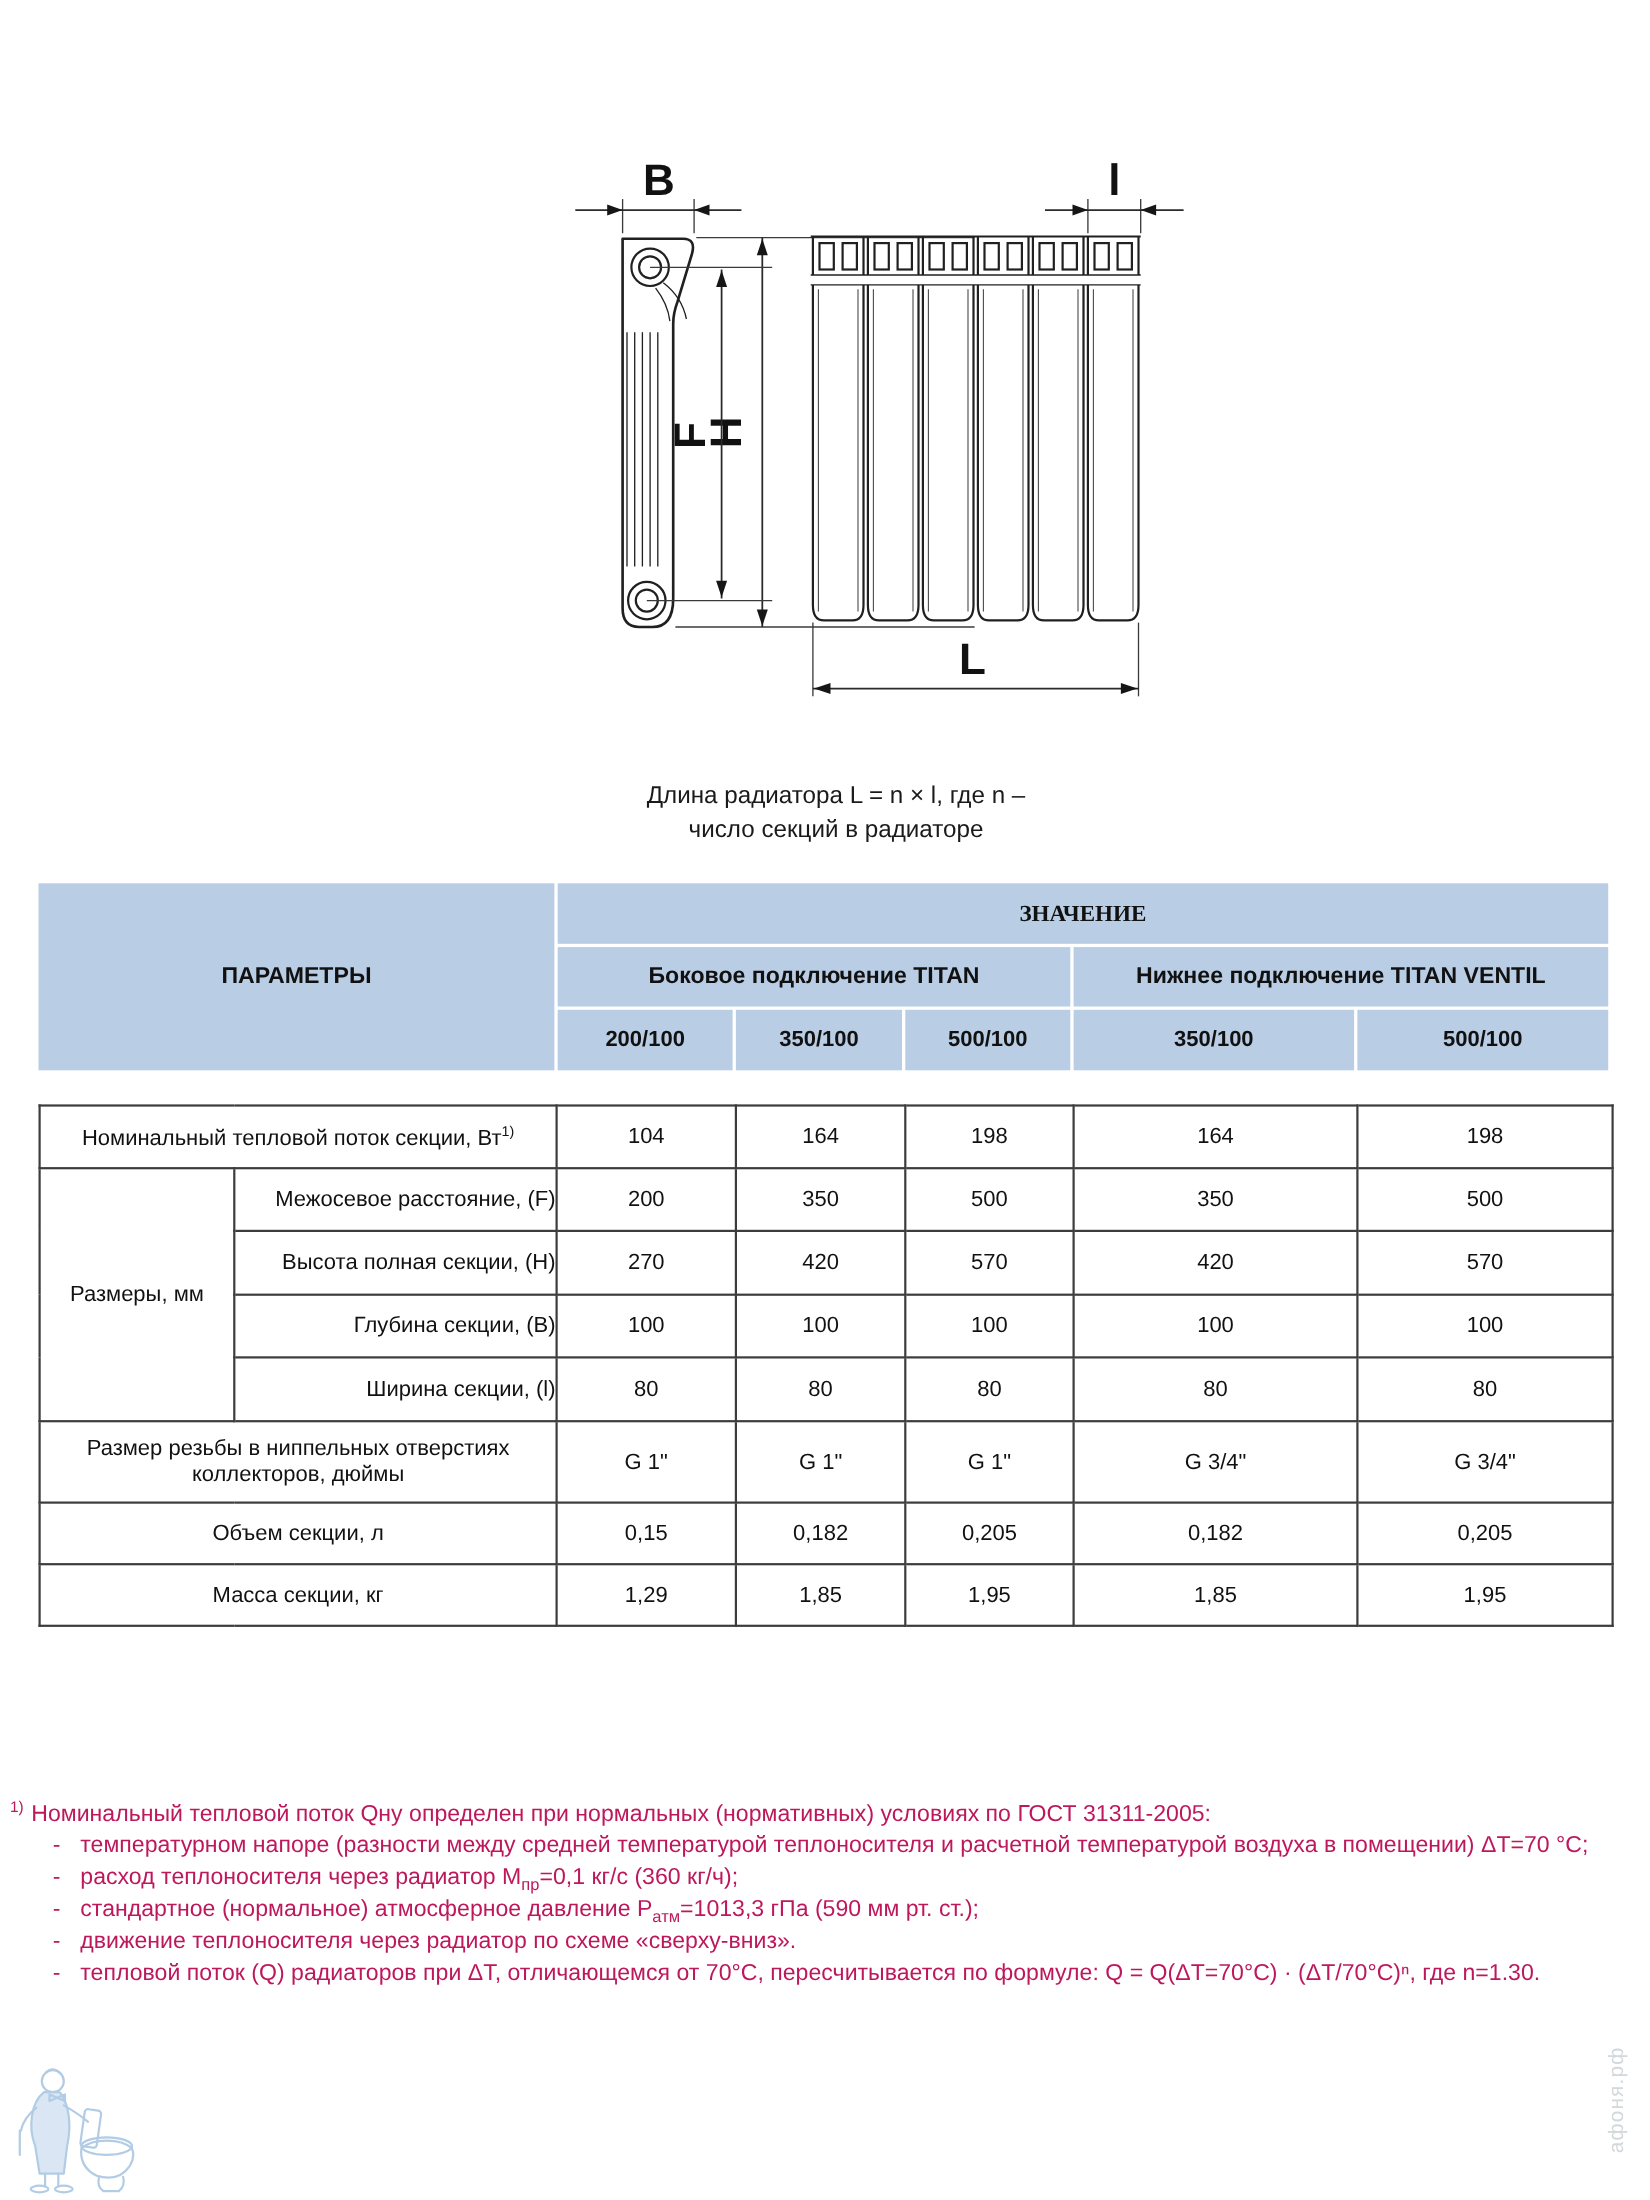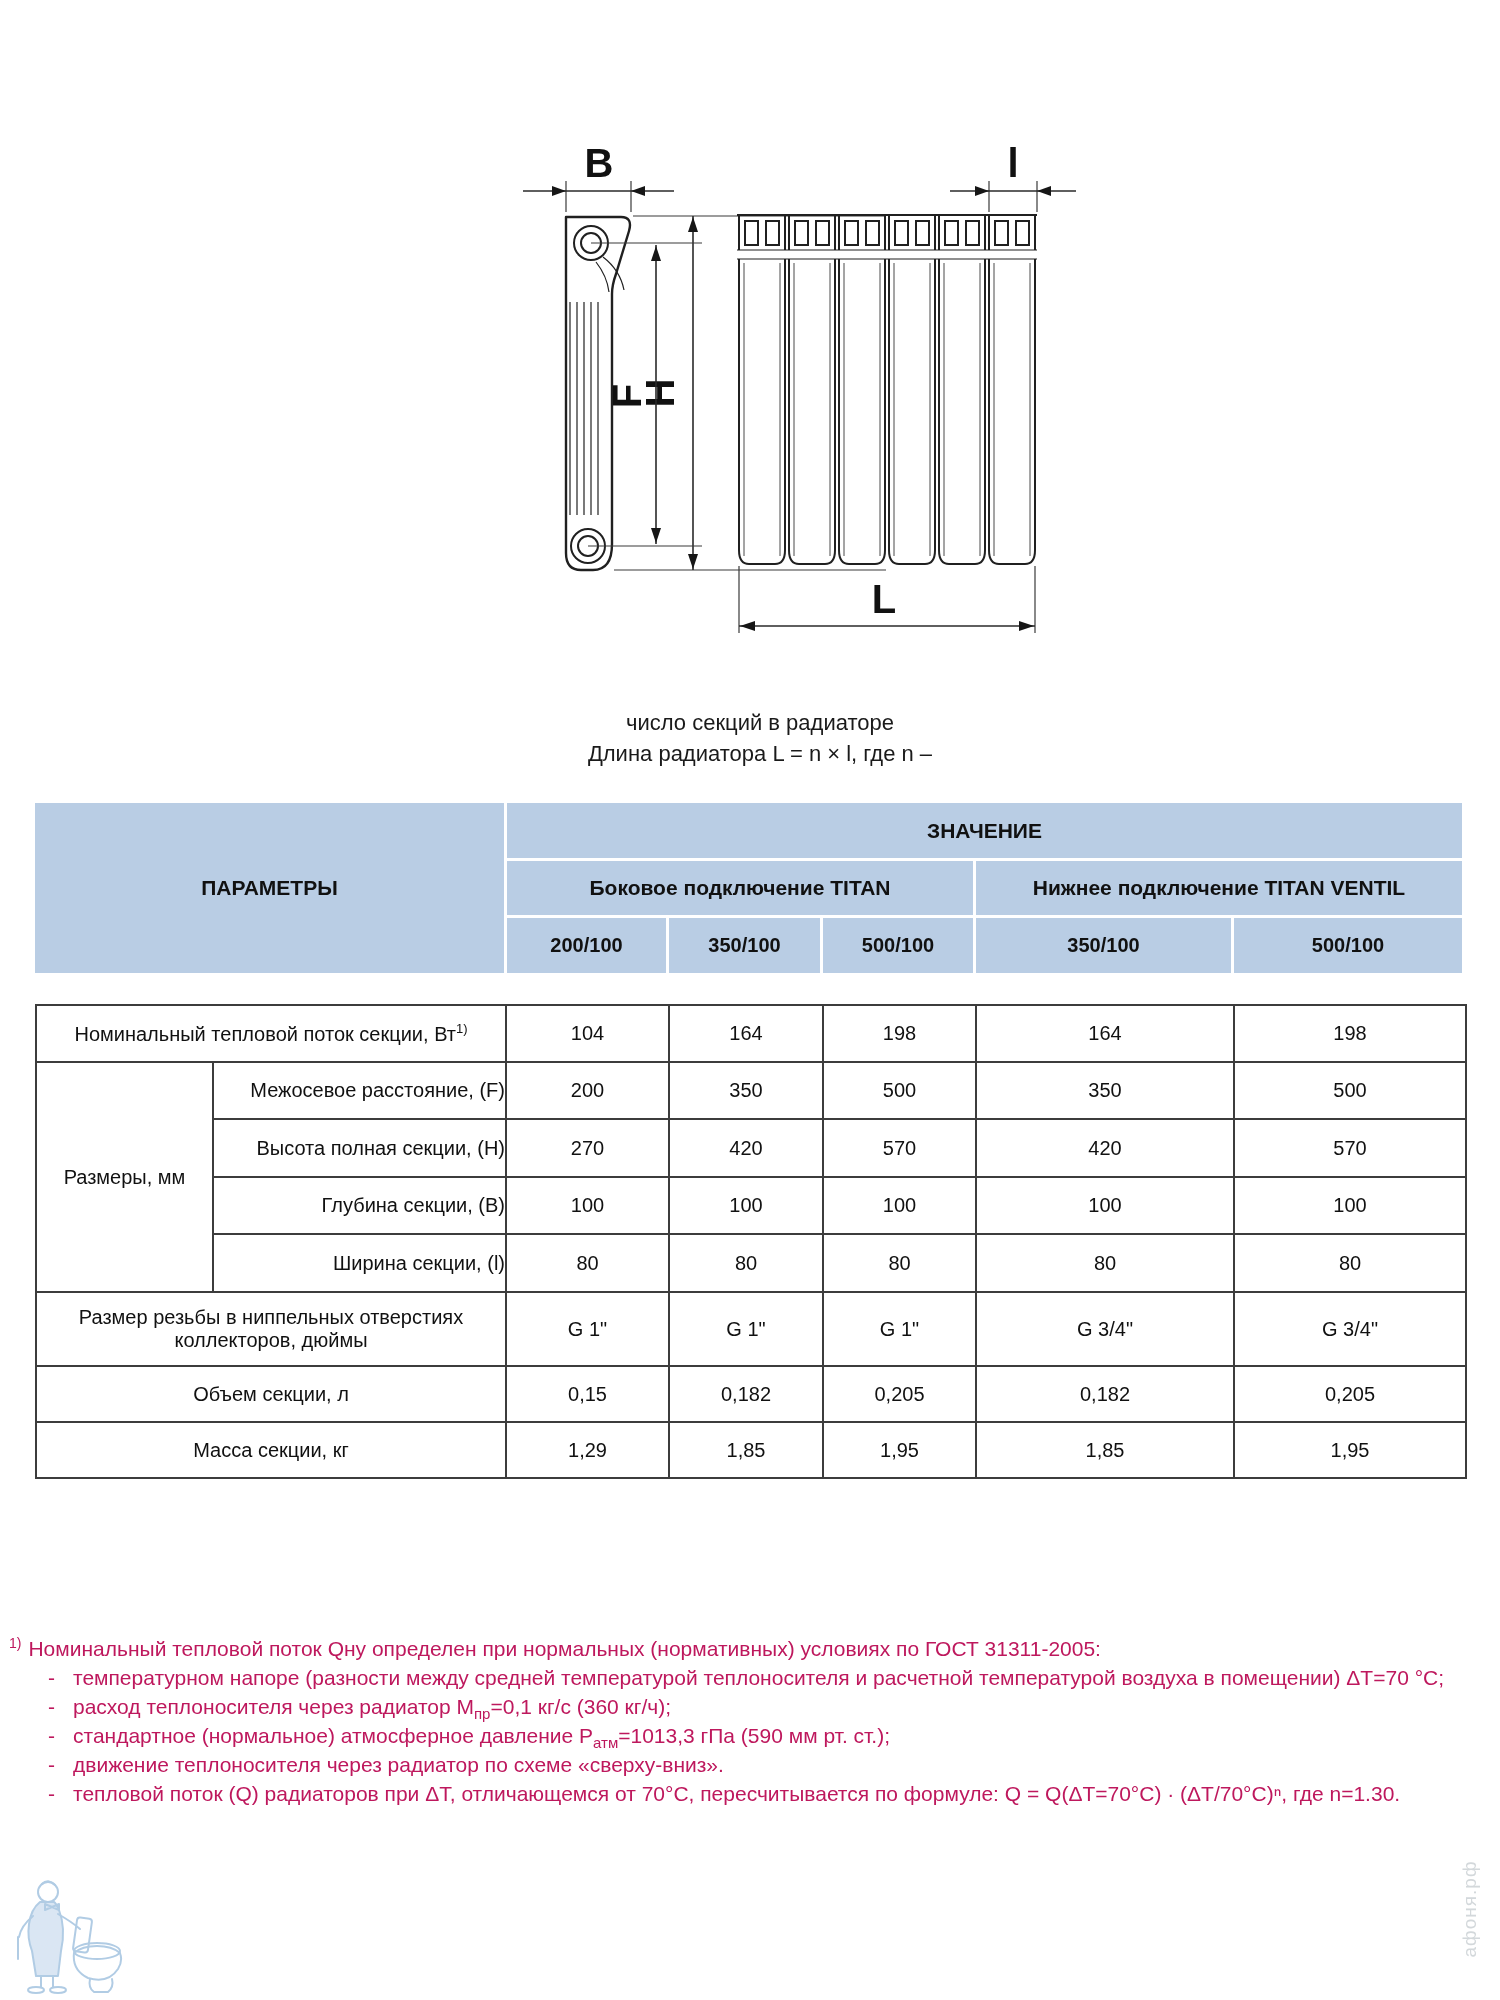--- a/index.html
+++ b/index.html
@@ -20,21 +20,21 @@
   .caption{position:absolute;left:510px;top:707px;width:500px;text-align:center;
            font-size:22px;line-height:31px;color:#1a1a1a;}
 
   
   .thead{position:absolute;left:35px;top:803px;display:grid;
          grid-template-columns:469px 159px 151px 150px 255px 228px;
          grid-template-rows:55px 54px 55px;gap:3px;background:#fff;}
   .hcell{background:#b9cde4;display:flex;align-items:center;justify-content:center;
          font-weight:bold;font-size:21px;color:#111;text-align:center;}
   .hc-params{grid-row:1/4;grid-column:1;text-align:center;}
-  .hc-value{grid-row:1;grid-column:2/7;}
+  .hc-value{grid-row:1;grid-column:2/7;font-family:Liberation Serif, serif;}
   .hc-side{grid-row:2;grid-column:2/5;}
   .hc-bottom{grid-row:2;grid-column:5/7;}
   .hc-size{grid-row:3;font-size:20px;}
 
   
   table.specs{position:absolute;left:35px;top:1004px;border-collapse:collapse;
               table-layout:fixed;width:1430px;font-size:20px;color:#111;}
   table.specs td{border:2px solid #3c3c3c;padding:2px 8px;text-align:center;vertical-align:middle;}
   table.specs td.sub{text-align:right;padding-right:0;}
   table.specs sup{font-size:13px;}
@@ -139,22 +139,22 @@
       <line class="ext" x1="739" y1="566" x2="739" y2="633"></line>
       <line class="ext" x1="1035" y1="566" x2="1035" y2="633"></line>
       <line class="dim" x1="739" y1="626" x2="1035" y2="626"></line>
       <polygon class="arr" points="740,626 755,621 755,631"></polygon>
       <polygon class="arr" points="1034,626 1019,621 1019,631"></polygon>
       <text class="dimtext" x="884" y="613" text-anchor="middle">L</text>
     </g>
   </svg>
 
   <div class="caption">
+    <div>Длина радиатора L = n × l, где n –</div>
     <div>число секций в радиаторе</div>
-    <div>Длина радиатора L = n × l, где n –</div>
   </div>
 
   <div class="thead">
     <div class="hcell hc-params">ПАРАМЕТРЫ</div>
     <div class="hcell hc-value">ЗНАЧЕНИЕ</div>
     <div class="hcell hc-side">Боковое подключение TITAN</div>
     <div class="hcell hc-bottom">Нижнее подключение TITAN VENTIL</div>
     <div class="hcell hc-size">200/100</div>
     <div class="hcell hc-size">350/100</div>
     <div class="hcell hc-size">500/100</div>

